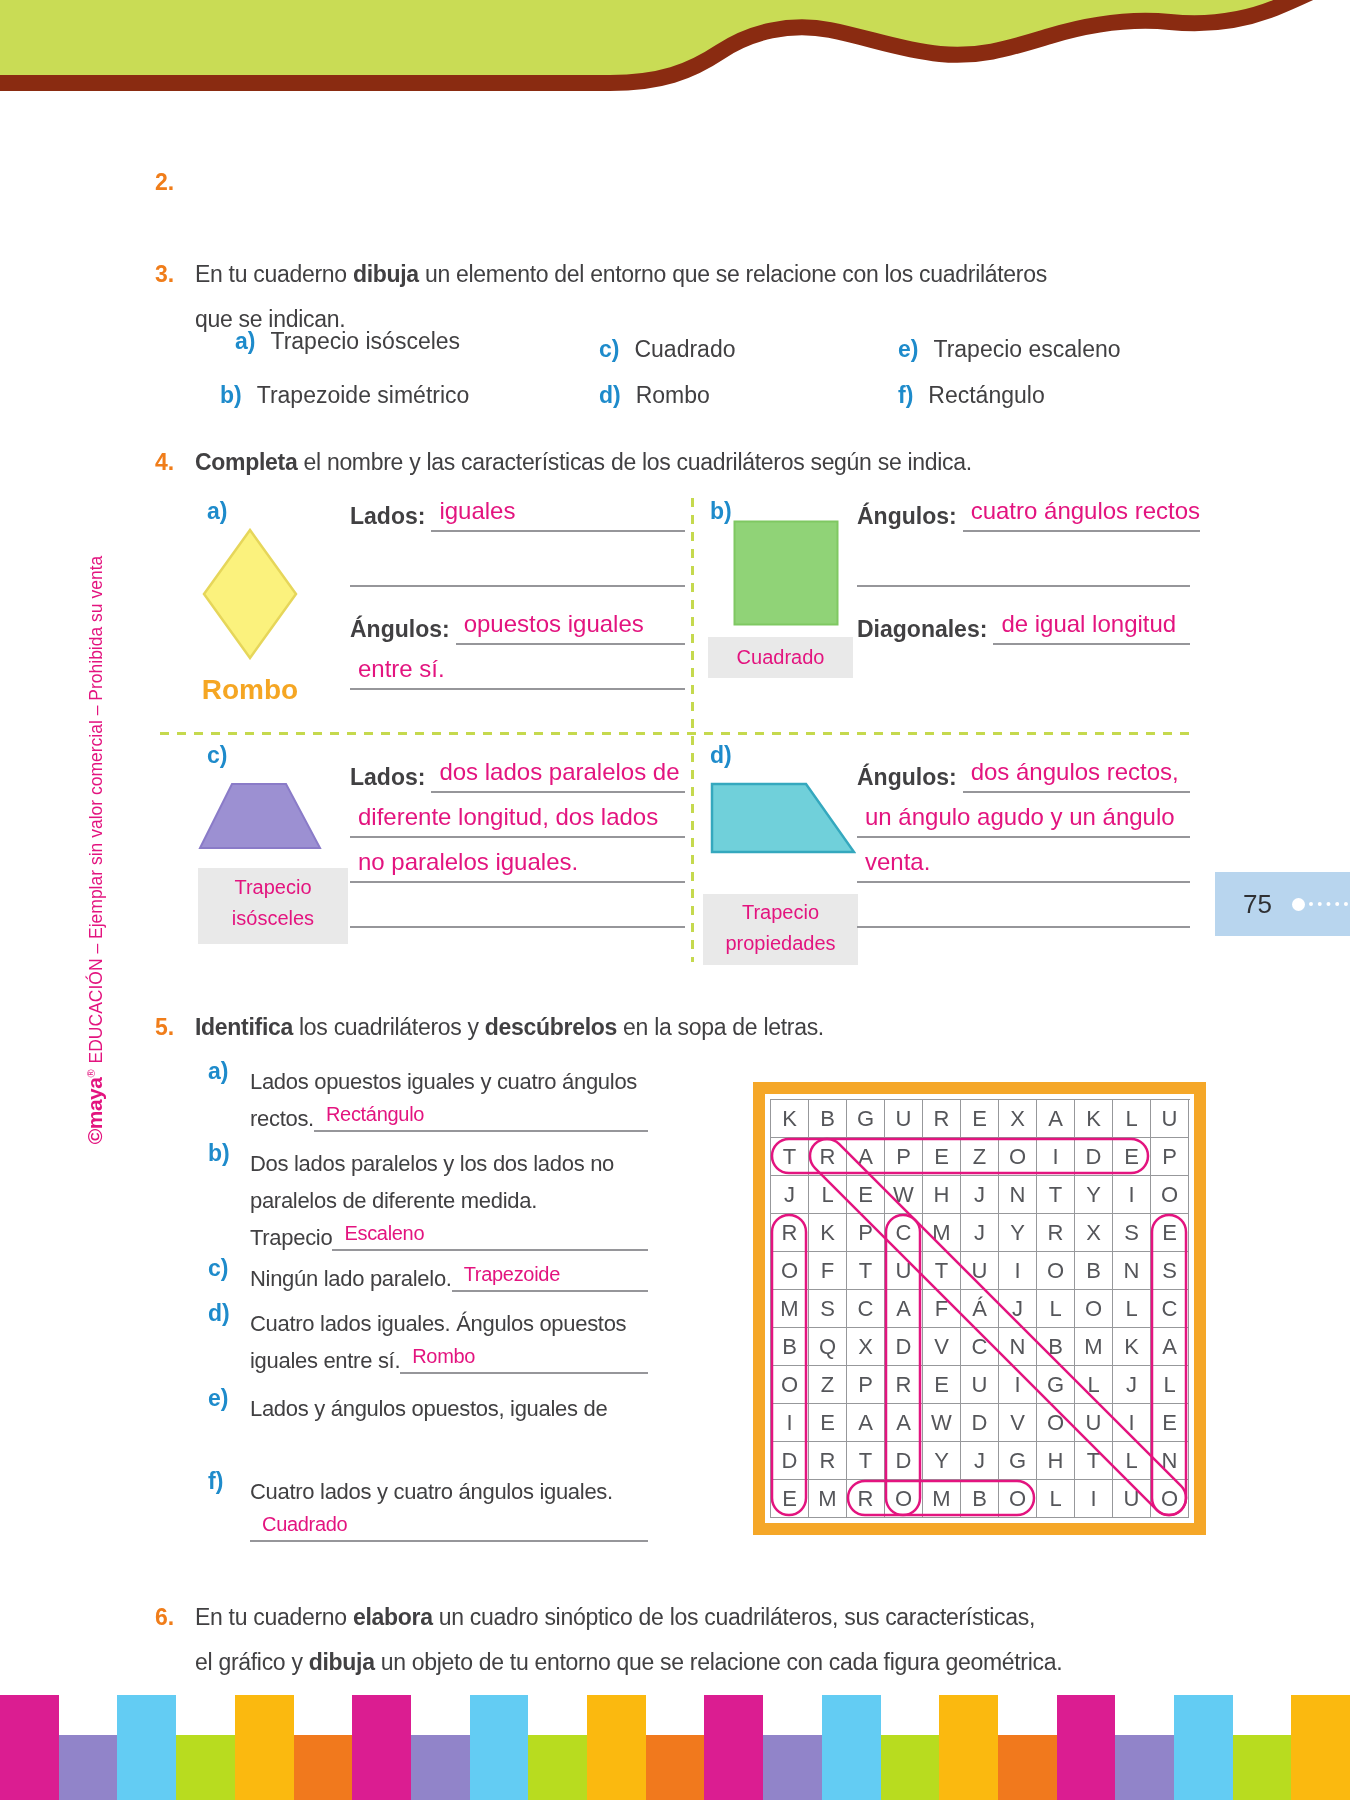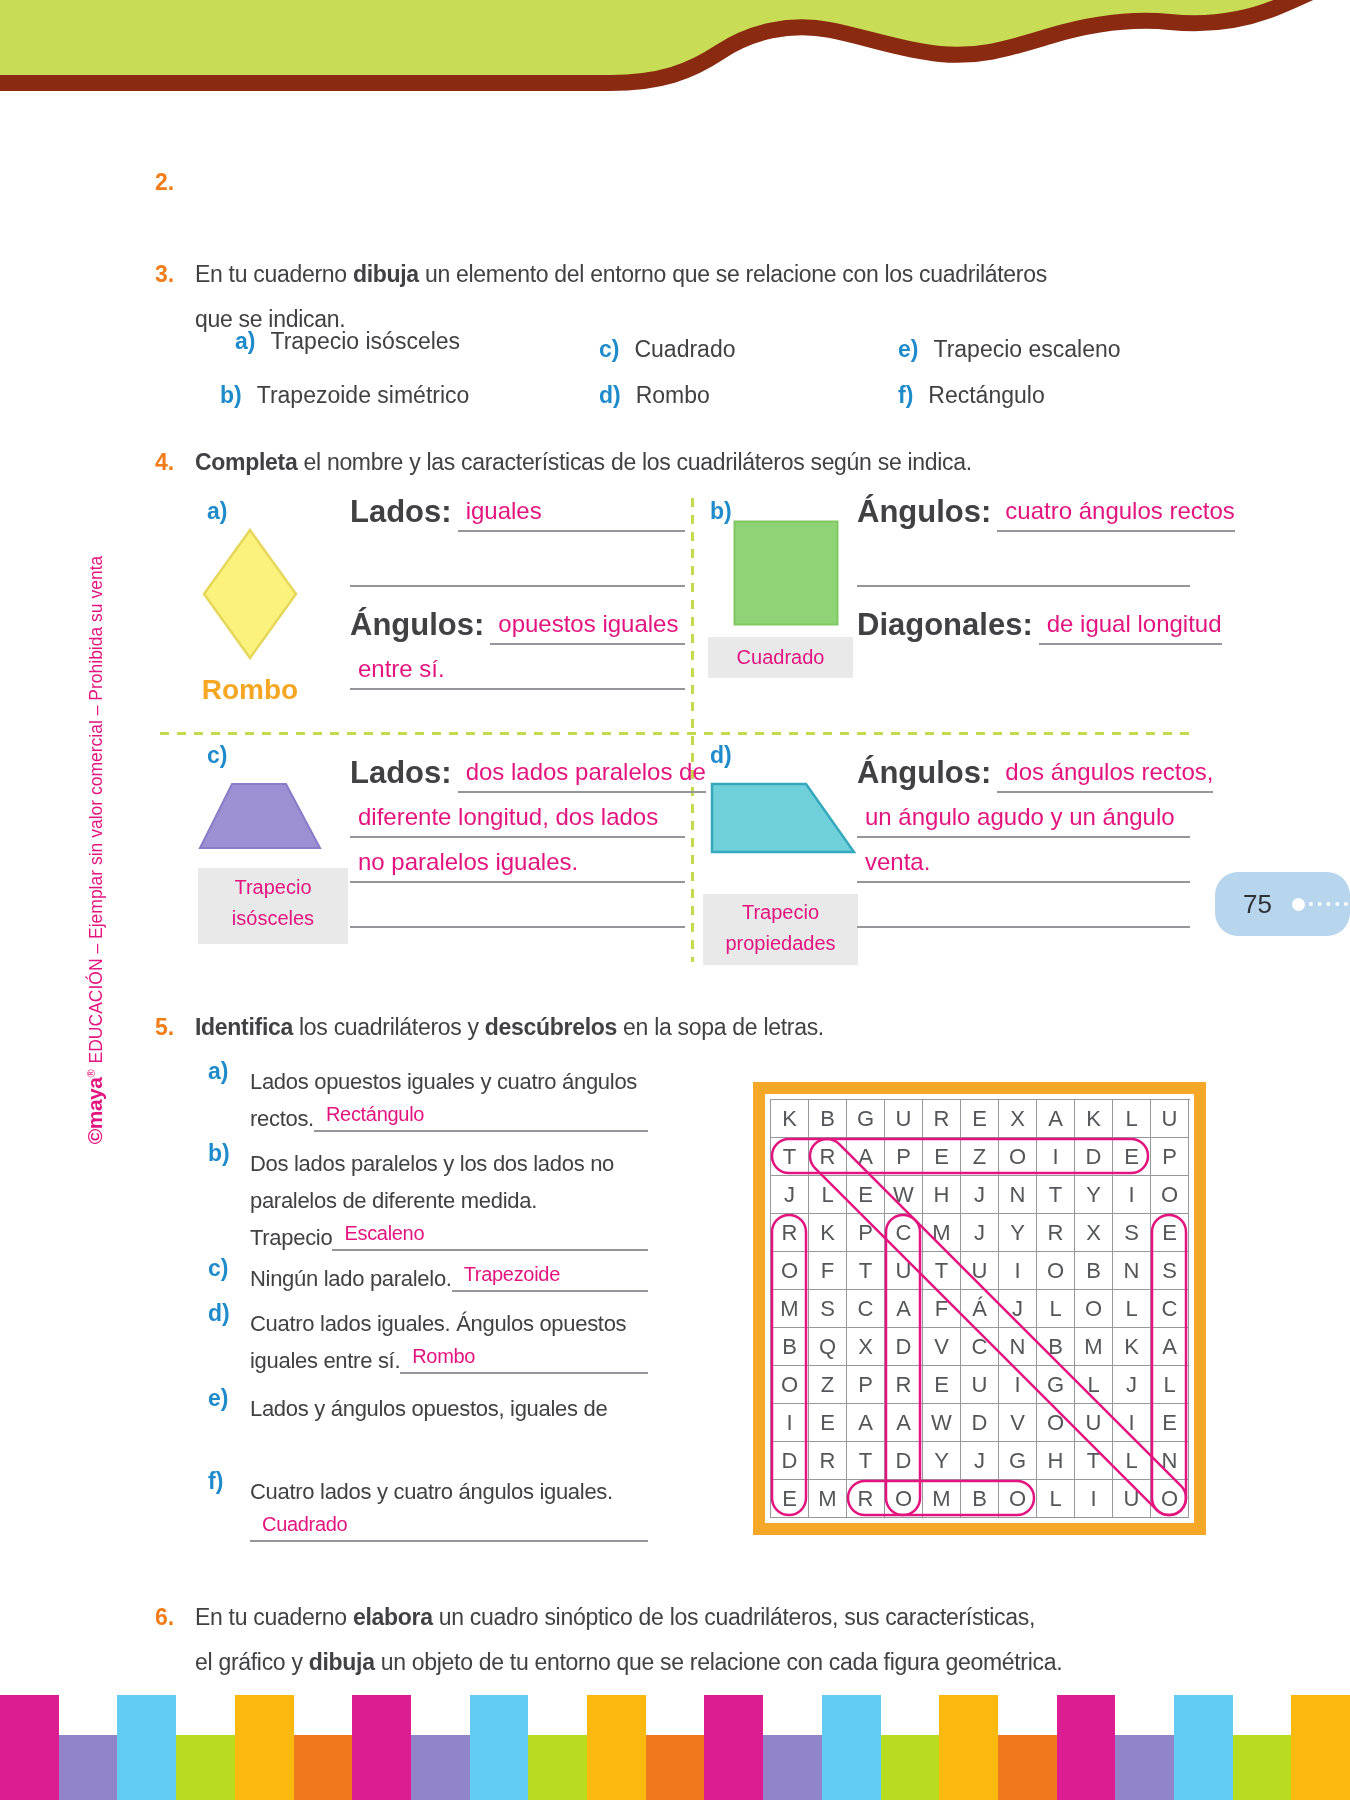--- a/index.html
+++ b/index.html
@@ -9,21 +9,21 @@
   .abs{position:absolute;}
   .exnum{position:absolute;left:155px;font-size:23px;font-weight:bold;color:#F07D1A;line-height:45px;}
   .extext{position:absolute;left:195px;font-size:23px;line-height:45px;letter-spacing:-0.3px;color:#414042;white-space:nowrap;}
   .extext .bold{font-weight:bold;}
   .letter{color:#1E8BCB;font-weight:bold;font-size:23px;}
   .ex3-item{position:absolute;white-space:nowrap;font-size:23px;}
   .ex3-item .letter{margin-right:15px;}
   
   .qlines{position:absolute;}
   .fline{position:absolute;left:0;right:0;height:40px;display:flex;align-items:flex-end;}
-  .flabel{font-weight:bold;font-size:31px;color:#414042;padding:0 6px 2px 0;white-space:nowrap;}
+  .flabel{font-weight:bold;font-size:23px;color:#414042;padding:0 6px 2px 0;white-space:nowrap;}
   .fans{flex:1;border-bottom:2px solid #96969A;font-size:24px;color:#E3147F;padding:0 0 5px 8px;white-space:nowrap;}
   .nbox{position:absolute;background:#E9E9E9;color:#E3147F;text-align:center;font-size:20px;}
   .rombo-label{position:absolute;left:200px;top:674px;width:100px;text-align:center;
                font-size:28px;font-weight:bold;color:#F5A623;}
   
   .vdash{position:absolute;left:691px;top:498px;width:3px;height:464px;
          background:repeating-linear-gradient(180deg,#C5D94E 0 9px,transparent 9px 17px);}
   .hdash{position:absolute;left:160px;top:732px;width:1035px;height:3px;
          background:repeating-linear-gradient(90deg,#C5D94E 0 9px,transparent 9px 17px);}
   
@@ -37,21 +37,21 @@
   
   #wordsearch{position:absolute;left:753px;top:1082px;border:12px solid #F5A728;background:#fff;padding:5px;}
   #ws-wrap{position:relative;width:419px;height:419px;}
   #ws-grid{display:grid;grid-template-columns:repeat(11,38px);grid-auto-rows:38px;
            border-left:1.5px solid #97989B;border-top:1.5px solid #97989B;width:419px;}
   .ws-cell{box-sizing:border-box;border-right:1.5px solid #97989B;border-bottom:1.5px solid #97989B;
            display:flex;align-items:center;justify-content:center;font-size:22px;color:#55565A;}
   #ws-svg{position:absolute;left:0;top:0;pointer-events:none;}
   
   #badge{position:absolute;left:1215px;top:872px;width:135px;height:64px;background:#B8D5EE;
-         display:flex;align-items:center;padding-left:28px;box-sizing:border-box;border-radius:23px;}
+         display:flex;align-items:center;padding-left:28px;box-sizing:border-box;}
   #badge .num{font-size:26px;color:#2F3033;}
   #badge .dot{width:13px;height:13px;border-radius:50%;background:#fff;margin-left:20px;flex:none;}
   #badge .dots{flex:1;border-top:4px dotted #fff;margin:0 2px 0 4px;}
   
   #sidebar{position:absolute;left:-288px;top:836px;width:770px;height:28px;transform:rotate(-90deg);
            color:#E3147F;display:flex;align-items:baseline;justify-content:center;white-space:nowrap;}
   #sidebar .brand{font-weight:bold;font-size:21px;letter-spacing:-0.5px;}
   #sidebar .reg{font-size:11px;vertical-align:super;position:relative;top:-7px;}
   #sidebar .sbtext{font-size:17.5px;margin-left:6px;}
   

